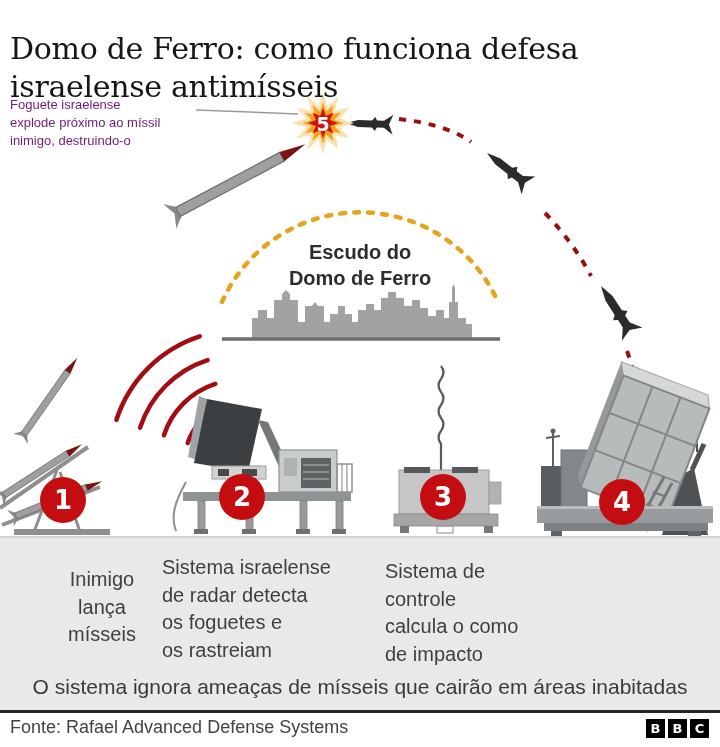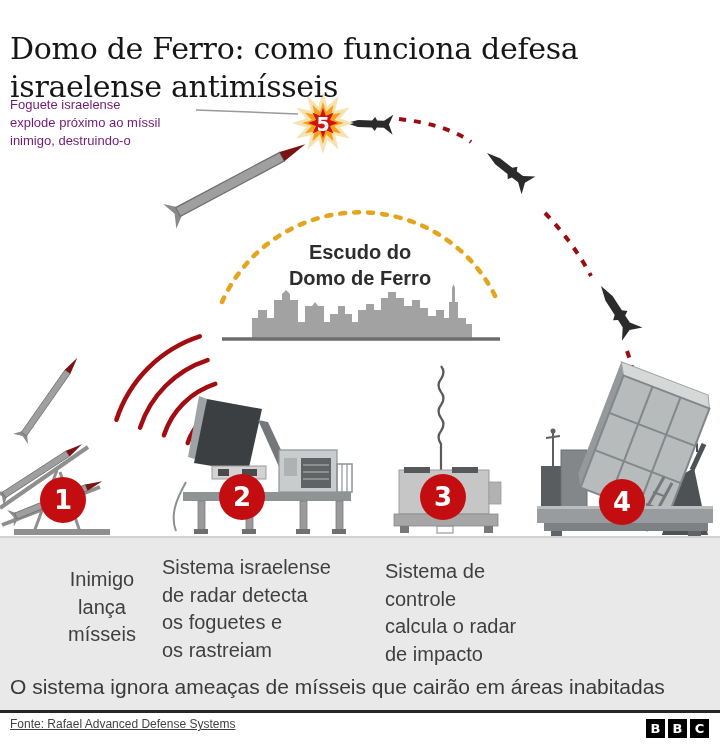--- a/index.html
+++ b/index.html
@@ -11,23 +11,23 @@
          white-space:pre-line;}
   #annotation{left:10px;top:96px;width:250px;font-size:13px;line-height:1.4;color:#701a75;
               white-space:pre-line;}
   #svgart{left:0;top:0;width:720px;height:747px;}
   #band{left:0;top:536px;width:720px;height:175px;background:#e9e9e9;border-top:2px solid #d2d2d2;}
   .col-label{font-size:20px;line-height:1.38;color:#3f3f3f;white-space:pre-line;}
   #label-1{left:27px;top:566px;width:150px;text-align:center;}
   #label-2{left:162px;top:554px;width:220px;}
   #label-3{left:385px;top:558px;width:190px;}
   #label-4{left:570px;top:558px;width:150px;}
-  #note{left:10px;top:675px;width:700px;font-size:21px;font-weight:500;color:#3a3a3a;}
+  #note{left:10px;top:675px;width:700px;font-size:21px;font-weight:500;color:#3a3a3a;text-align:center;}
   #sep{left:0;top:710px;width:720px;height:3px;background:#262626;}
-  #source{left:10px;top:717px;font-size:12px;color:#434343;text-decoration:underline;}
+  #source{left:10px;top:717px;font-size:18px;color:#434343;}
   #bbc{left:646px;top:719px;display:flex;gap:3px;}
   .bbc-block{width:19px;height:19px;background:#000;color:#fff;display:flex;align-items:center;
              justify-content:center;font-family:"DejaVu Sans",sans-serif;font-weight:bold;font-size:13px;}
 </style>
 </head>
 <body>
 
 <div id="stage">
 
   <svg id="svgart" class="abs" viewBox="0 0 720 747">
@@ -189,21 +189,21 @@
 
   <div id="label-1" class="abs col-label">Inimigo
 lança
 mísseis</div>
   <div id="label-2" class="abs col-label">Sistema israelense
 de radar detecta
 os foguetes e
 os rastreiam</div>
   <div id="label-3" class="abs col-label">Sistema de
 controle
-calcula o radar
+calcula o como
 de impacto</div>
 
   <div id="note" class="abs">O sistema ignora ameaças de mísseis que cairão em áreas inabitadas</div>
 
   <div id="sep" class="abs"></div>
 
   <div id="source" class="abs">Fonte: Rafael Advanced Defense Systems</div>
 
   <div id="bbc" class="abs">
     <span class="bbc-block">B</span>

